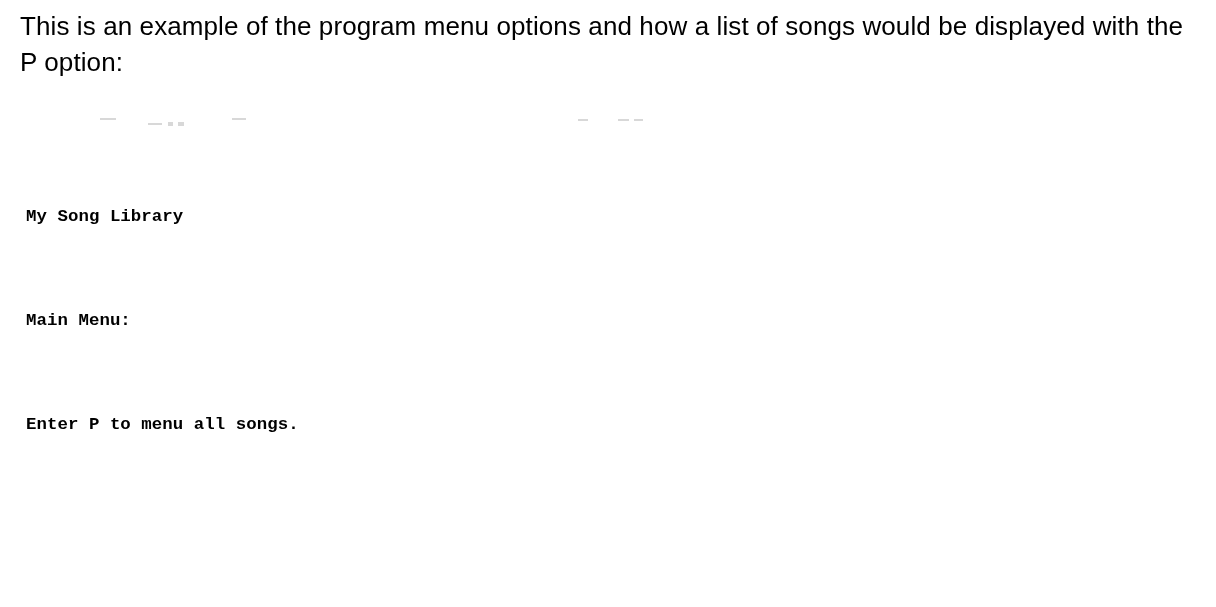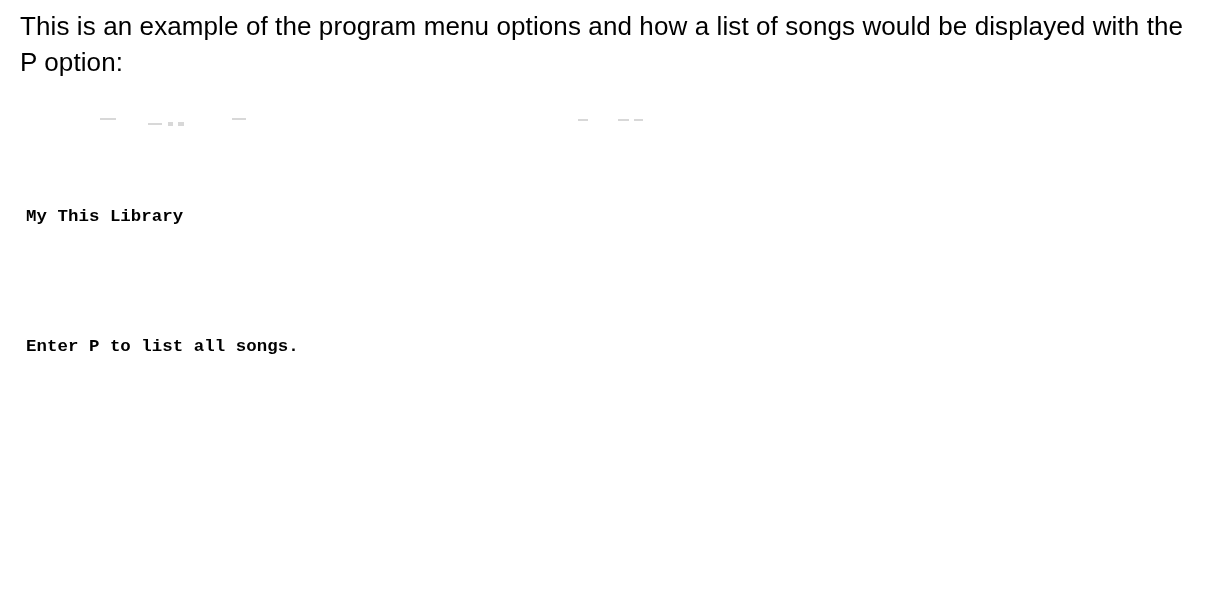--- a/index.html
+++ b/index.html
@@ -86,24 +86,25 @@
   <i class="a3"></i>
   <i class="a4"></i>
   <i class="a5"></i>
   <i class="a6"></i>
   <i class="a7"></i>
   <i class="a8"></i>
 </div>
 
 <div class="console">
 
-  <span class="line">My This Library</span>
+  <span class="line">My Song Library</span>
 
+  <span class="line">Main Menu:</span>
 
-  <span class="line">Enter P to list all songs.</span>
+  <span class="line">Enter P to menu all songs.</span>
   
   
   
 
   
 
   
 
   
 

